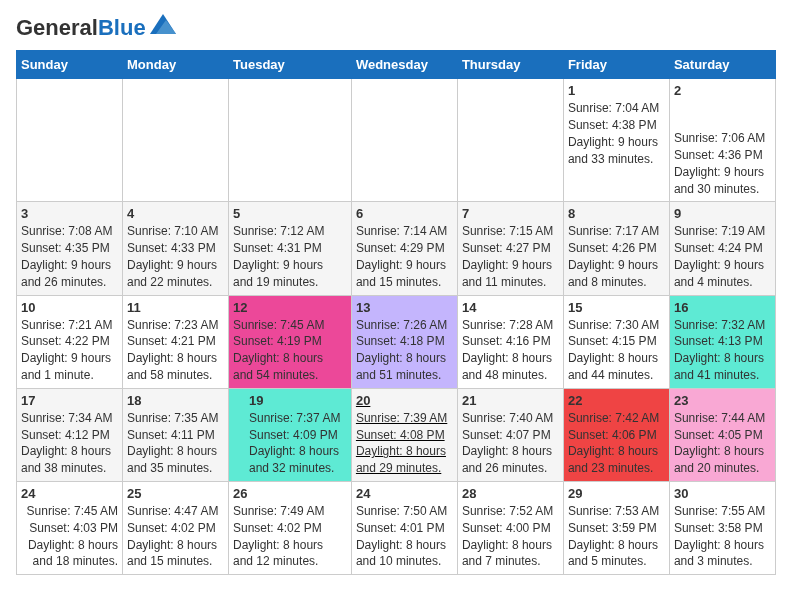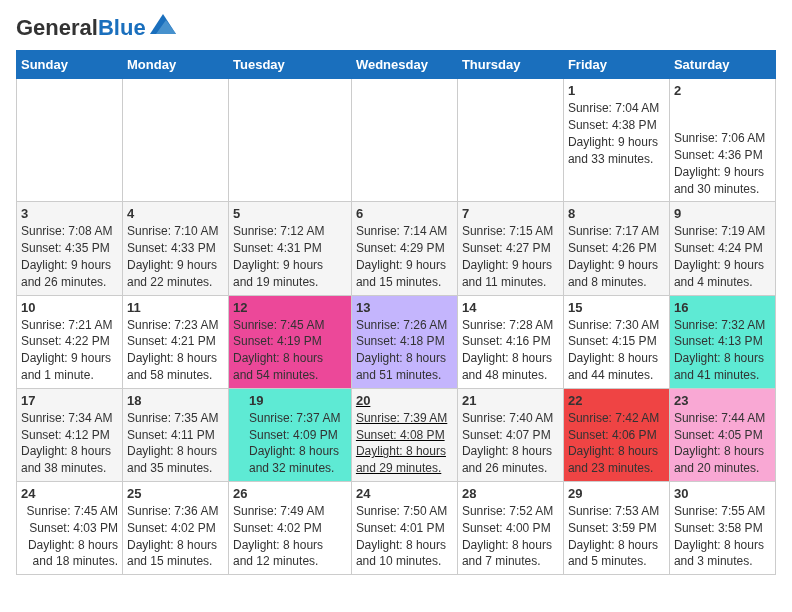--- a/index.html
+++ b/index.html
@@ -288,21 +288,21 @@
       <tr>
         <td style="background: rgb(255, 255, 255);">
           <span class="day-num">24</span>
           <div class="day-info" style="white-space: pre-line; text-align: right;">Sunrise: 7:45 AM
 Sunset: 4:03 PM
 Daylight: 8 hours
 and 18 minutes.</div>
         </td>
         <td style="background: rgb(255, 255, 255);">
           <span class="day-num">25</span>
-          <div class="day-info" style="white-space: pre-line;">Sunrise: 7:36 AM
+          <div class="day-info" style="white-space: pre-line;">Sunrise: 4:47 AM
 Sunset: 4:02 PM
 Daylight: 8 hours
 and 15 minutes.</div>
         </td>
         <td style="background: rgb(255, 255, 255);">
           <span class="day-num">26</span>
           <div class="day-info" style="white-space: pre-line;">Sunrise: 7:49 AM
 Sunset: 4:02 PM
 Daylight: 8 hours
 and 12 minutes.</div>

